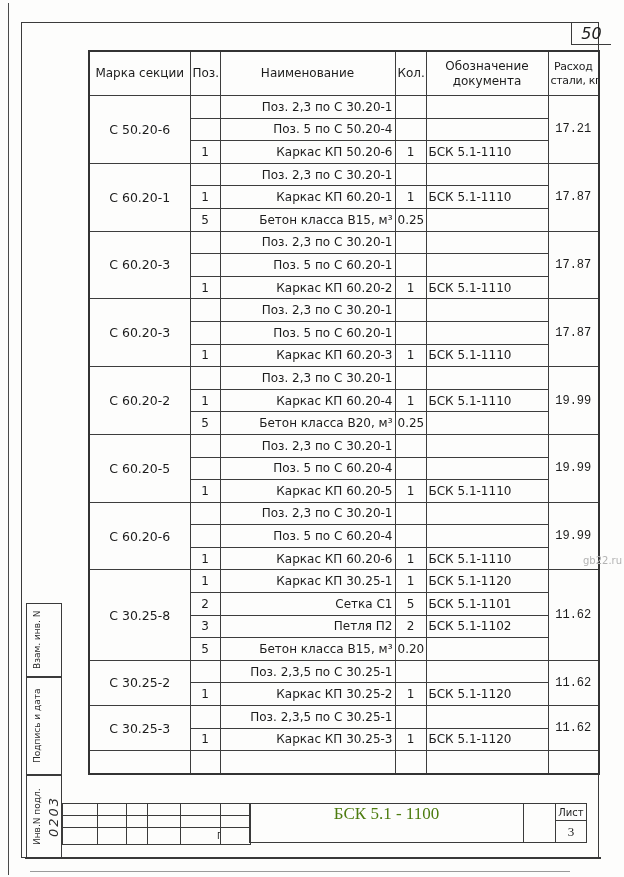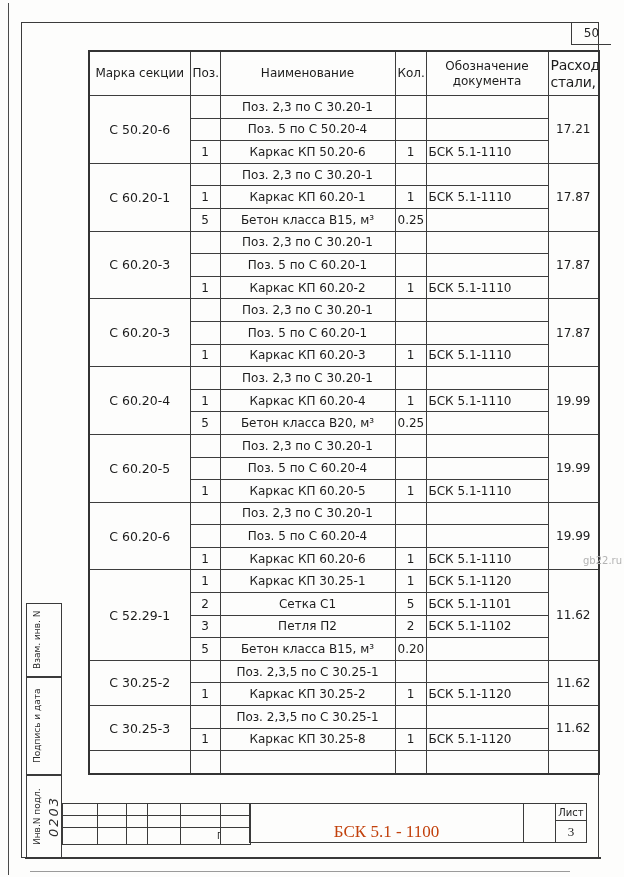--- a/index.html
+++ b/index.html
@@ -12,43 +12,43 @@
   }
   
   .scan-edge-left{position:absolute;left:8px;top:3px;width:1px;height:872px;background:#4a4a4a;}
   .scan-edge-bottom{position:absolute;left:30px;top:871px;width:540px;height:1px;background:#9a9a9a;}
   
   .frame{position:absolute;left:21px;top:22px;width:578px;height:836px;border:1.5px solid #3b3b3b;box-sizing:border-box;}
   
   .pagenum-box{
     position:absolute;left:571px;top:22px;width:40px;height:23px;
     border-left:1px solid #3b3b3b;border-bottom:1px solid #3b3b3b;box-sizing:border-box;
-    display:flex;align-items:center;justify-content:center;font-size:12px;
+    display:flex;align-items:center;justify-content:center;font-size:16px;font-style:italic;
   }
   
   table.main{
     position:absolute;left:88px;top:50px;width:510px;
     border-collapse:collapse;table-layout:fixed;
     font-size:12px;color:#1c1c1c;
   }
   table.main th, table.main td{
     border:1px solid #3d3d3d;
     padding:0 2px;
     overflow:hidden;white-space:nowrap;
   }
   table.main{border:2px solid #333;}
   table.main thead th{height:43px;font-weight:normal;text-align:center;line-height:1.2;}
   table.main tbody td{height:21.6px;}
-  th.h-steel{font-size:14px;letter-spacing:-0.3px;padding:0;}
+  th.h-steel{font-size:11px;letter-spacing:-0.3px;padding:0;}
   td.c-mark{text-align:center;font-size:12.5px;margin-left:44px;}
   td.c-pos{text-align:center;}
-  td.c-name{text-align:center;padding-left:8px;}
+  td.c-name{text-align:right;padding-left:8px;}
   td.c-qty{text-align:center;padding:0;}
   td.c-doc{text-align:left;}
-  td.c-steel{text-align:center;padding:0;}
+  td.c-steel{text-align:center;padding:0;font-family:Liberation Mono, monospace;}
   
   .stamp-box{
     position:absolute;left:26px;width:36px;
     border:1px solid #3b3b3b;box-sizing:border-box;
     display:flex;
   }
   .stamp-label{
     writing-mode:vertical-rl;transform:rotate(180deg);
     font-size:9px;color:#2a2a2a;
     width:19px;height:100%;
@@ -65,22 +65,22 @@
   table.tb-small{
     position:absolute;left:0;top:0;width:188px;height:40px;
     border-collapse:collapse;table-layout:fixed;font-size:9px;
   }
   table.tb-small td{border:1px solid #3b3b3b;padding:0;text-align:center;overflow:hidden;white-space:nowrap;}
   table.tb-small tr.r1 td,table.tb-small tr.r2 td{height:11px;}
   table.tb-small tr.r3 td{height:16px;padding-left:36px;}
   .tb-center{
     position:absolute;left:187px;top:0;width:275px;height:40px;
     border:1px solid #3b3b3b;box-sizing:border-box;
-    display:flex;align-items:flex-end;justify-content:center;
-    font-family:"Liberation Serif", serif;font-size:17px;color:#c2410c;
+    display:flex;align-items:flex-start;justify-content:center;
+    font-family:"Liberation Serif", serif;font-size:17px;color:#4d7c0f;
   }
   .tb-gap{position:absolute;left:461px;top:0;width:33px;height:40px;border:1px solid #3b3b3b;box-sizing:border-box;}
   .tb-sheet{position:absolute;left:493px;top:0;width:32px;height:40px;border:1px solid #3b3b3b;box-sizing:border-box;}
   .tb-sheet-label{height:16px;border-bottom:1px solid #3b3b3b;display:flex;align-items:center;justify-content:center;font-size:10px;}
   .tb-sheet-num{height:22px;display:flex;align-items:center;justify-content:center;font-size:13px;font-family:"Liberation Serif", serif;}
   
   .bottom-heavy{position:absolute;left:25px;top:857px;width:576px;height:2px;background:#383838;}
   
   .watermark{position:absolute;left:583px;top:555px;font-size:10px;color:#b3b3b3;}
 </style>
@@ -196,21 +196,21 @@
         <td class="c-qty"></td>
         <td class="c-doc"></td>
       </tr>
       <tr>
         <td class="c-pos">1</td>
         <td class="c-name">Каркас КП 60.20-3</td>
         <td class="c-qty">1</td>
         <td class="c-doc">БСК 5.1-1110</td>
       </tr>
       <tr>
-        <td class="c-mark" rowspan="3">С 60.20-4</td>
+        <td class="c-mark" rowspan="3">С 60.20-2</td>
         <td class="c-pos"></td>
         <td class="c-name">Поз. 2,3 по С 30.20-1</td>
         <td class="c-qty"></td>
         <td class="c-doc"></td>
         <td class="c-steel" rowspan="3">19.99</td>
       </tr>
       <tr>
         <td class="c-pos">1</td>
         <td class="c-name">Каркас КП 60.20-4</td>
         <td class="c-qty">1</td>
@@ -256,21 +256,21 @@
         <td class="c-qty"></td>
         <td class="c-doc"></td>
       </tr>
       <tr>
         <td class="c-pos">1</td>
         <td class="c-name">Каркас КП 60.20-6</td>
         <td class="c-qty">1</td>
         <td class="c-doc">БСК 5.1-1110</td>
       </tr>
       <tr>
-        <td class="c-mark" rowspan="4">С 52.29-1</td>
+        <td class="c-mark" rowspan="4">С 30.25-8</td>
         <td class="c-pos">1</td>
         <td class="c-name">Каркас КП 30.25-1</td>
         <td class="c-qty">1</td>
         <td class="c-doc">БСК 5.1-1120</td>
         <td class="c-steel" rowspan="4">11.62</td>
       </tr>
       <tr>
         <td class="c-pos">2</td>
         <td class="c-name">Сетка  С1</td>
         <td class="c-qty">5</td>
@@ -305,21 +305,21 @@
       <tr>
         <td class="c-mark" rowspan="2">С 30.25-3</td>
         <td class="c-pos"></td>
         <td class="c-name">Поз. 2,3,5 по С 30.25-1</td>
         <td class="c-qty"></td>
         <td class="c-doc"></td>
         <td class="c-steel" rowspan="2">11.62</td>
       </tr>
       <tr>
         <td class="c-pos">1</td>
-        <td class="c-name">Каркас КП 30.25-8</td>
+        <td class="c-name">Каркас КП 30.25-3</td>
         <td class="c-qty">1</td>
         <td class="c-doc">БСК 5.1-1120</td>
       </tr>
       <tr>
         <td class="c-mark" rowspan="1"></td>
         <td class="c-pos"></td>
         <td class="c-name"></td>
         <td class="c-qty"></td>
         <td class="c-doc"></td>
         <td class="c-steel" rowspan="1"></td>

